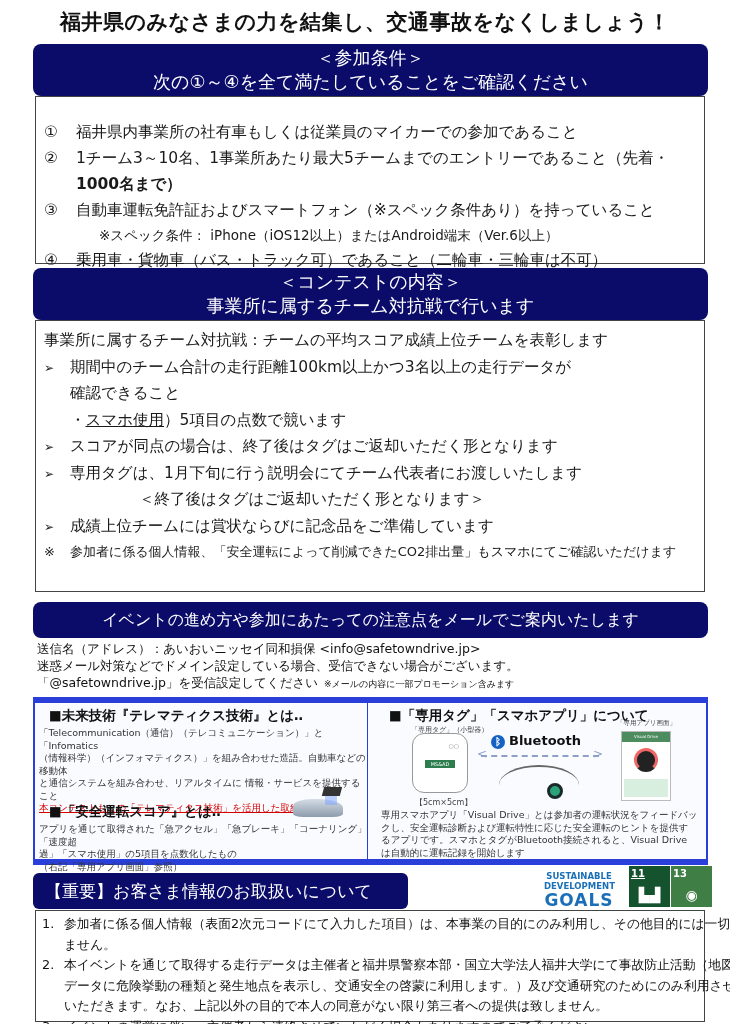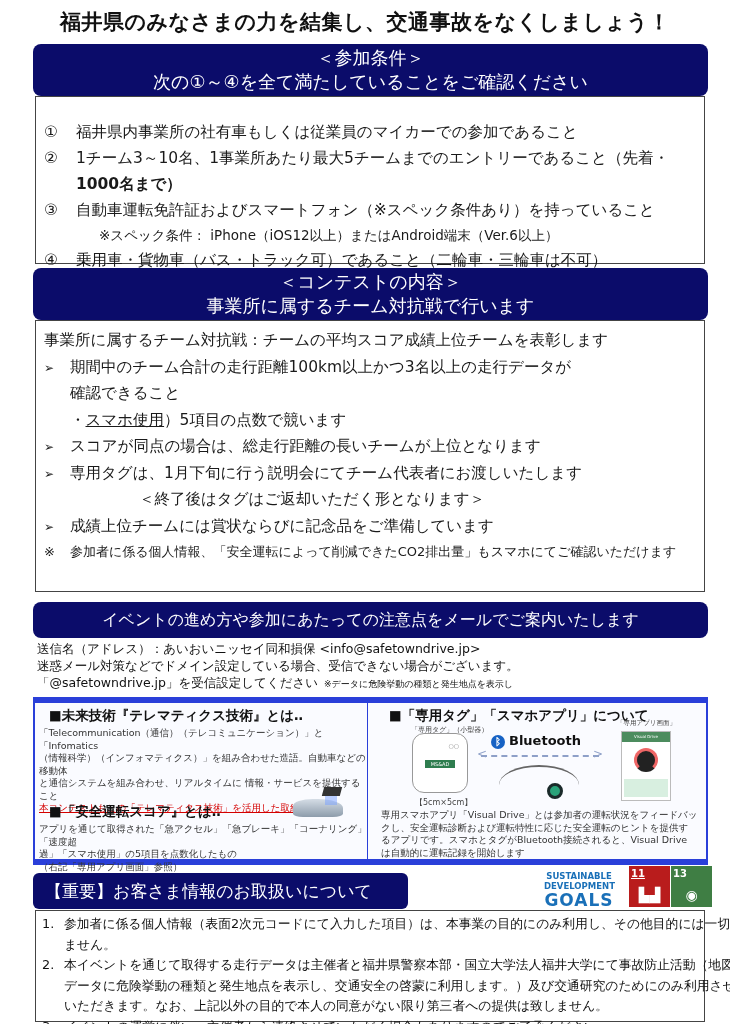--- a/index.html
+++ b/index.html
@@ -63,21 +63,21 @@
   .car-img { position: absolute; left: 258px; top: 82px; width: 60px; height: 32px; }
   .car-body { position: absolute; left: 0; top: 12px; width: 50px; height: 18px; background: linear-gradient(#d5dde6, #8d9cab); border-radius: 40% 50% 20% 20%; }
   .car-box { position: absolute; left: 30px; top: 0; width: 18px; height: 9px; background: #333; transform: skewX(-15deg); }
   .car-beam { position: absolute; left: 32px; top: 8px; width: 12px; height: 10px; background: rgba(120,160,255,0.5); }
 
   .important-banner { position: absolute; left: 33px; top: 873px; width: 375px; height: 36px; background: #0b0c6a; color: #fff; border-radius: 6px; font-size: 17px; line-height: 36px; padding-left: 12px; }
 
   .sdg-logo { position: absolute; left: 544px; top: 871px; width: 70px; text-align: center; font-weight: bold; color: #1a70b8; font-size: 8.5px; line-height: 10px; }
   .sdg-logo .goals { font-size: 17px; line-height: 18px; letter-spacing: 1px; }
   .sdg-tile { position: absolute; top: 866px; width: 41px; height: 41px; color: #fff; font-weight: bold; font-size: 10px; padding: 2px; }
-  .sdg-11 { left: 629px; background: #b91c1c; text-decoration: underline; }
+  .sdg-11 { left: 629px; background: #14532d; text-decoration: underline; }
   .sdg-13 { left: 671px; background: #3f7e44; }
   .sdg-tile .ico { position: absolute; left: 0; right: 0; bottom: 4px; text-align: center; font-size: 14px; }
 
   .privacy-box { top: 910px; height: 112px; padding: 3px 0 0 6px; font-size: 12.8px; color: #111; }
   .p-row { height: 20.5px; line-height: 20.5px; white-space: nowrap; }
   .p-row .num { display: inline-block; width: 22px; }
   .p-row.indent { padding-left: 22px; }
 </style>
 </head>
 <body>
@@ -101,32 +101,32 @@
 <div class="navy-banner two" style="top:268px;">
   <div>＜コンテストの内容＞</div>
   <div>事業所に属するチーム対抗戦で行います</div>
 </div>
 
 <div class="boxed contest-box">
   <div class="c-row center">事業所に属するチーム対抗戦：チームの平均スコア成績上位チームを表彰します</div>
   <div class="c-row"><span class="arrow">➢</span><span>期間中のチーム合計の走行距離100km以上かつ3名以上の走行データが</span></div>
   <div class="c-row indent">確認できること</div>
   <div class="c-row indent"><span>・</span><span class="u">スマホ使用</span><span>）5項目の点数で競います</span></div>
-  <div class="c-row"><span class="arrow">➢</span><span>スコアが同点の場合は、総走行距離の長いチームが上位となります</span></div>
+  <div class="c-row"><span class="arrow">➢</span><span>スコアが同点の場合は、終了後はタグはご返却いただく形となります</span></div>
   <div class="c-row"><span class="arrow">➢</span><span>専用タグは、1月下旬に行う説明会にてチーム代表者にお渡しいたします</span></div>
   <div class="c-row indent2">＜終了後はタグはご返却いただく形となります＞</div>
   <div class="c-row"><span class="arrow">➢</span><span>成績上位チームには賞状ならびに記念品をご準備しています</span></div>
   <div class="c-row small"><span class="mark">※</span><span>参加者に係る個人情報、「安全運転によって削減できたCO2排出量」もスマホにてご確認いただけます</span></div>
 </div>
 
 <div class="navy-banner one" style="top:602px;">イベントの進め方や参加にあたっての注意点をメールでご案内いたします</div>
 <div class="mail-info">
   <div>送信名（アドレス）：あいおいニッセイ同和損保 &lt;info@safetowndrive.jp&gt;</div>
   <div>迷惑メール対策などでドメイン設定している場合、受信できない場合がございます。</div>
-  <div><span>「@safetowndrive.jp」を受信設定してください</span><span class="tiny">※データに危険挙動の種類と発生地点を表示し</span></div>
+  <div><span>「@safetowndrive.jp」を受信設定してください</span><span class="tiny">※メールの内容に一部プロモーション含みます</span></div>
 </div>
 
 <div class="info-panel">
   <div class="info-col left">
     <div class="info-h" style="left:14px; top:4px;">■未来技術『テレマティクス技術』とは‥</div>
     <div class="info-p" style="left:4px; top:24px;">
       <div>「Telecommunication（通信）（テレコミュニケーション）」と「Infomatics</div>
       <div>（情報科学）（インフォマティクス）」を組み合わせた造語。自動車などの移動体</div>
       <div>と通信システムを組み合わせ、リアルタイムに 情報・サービスを提供すること</div>
       <div class="red-link">本コンテストもこの「テレマティクス技術」を活用した取組です。</div>

